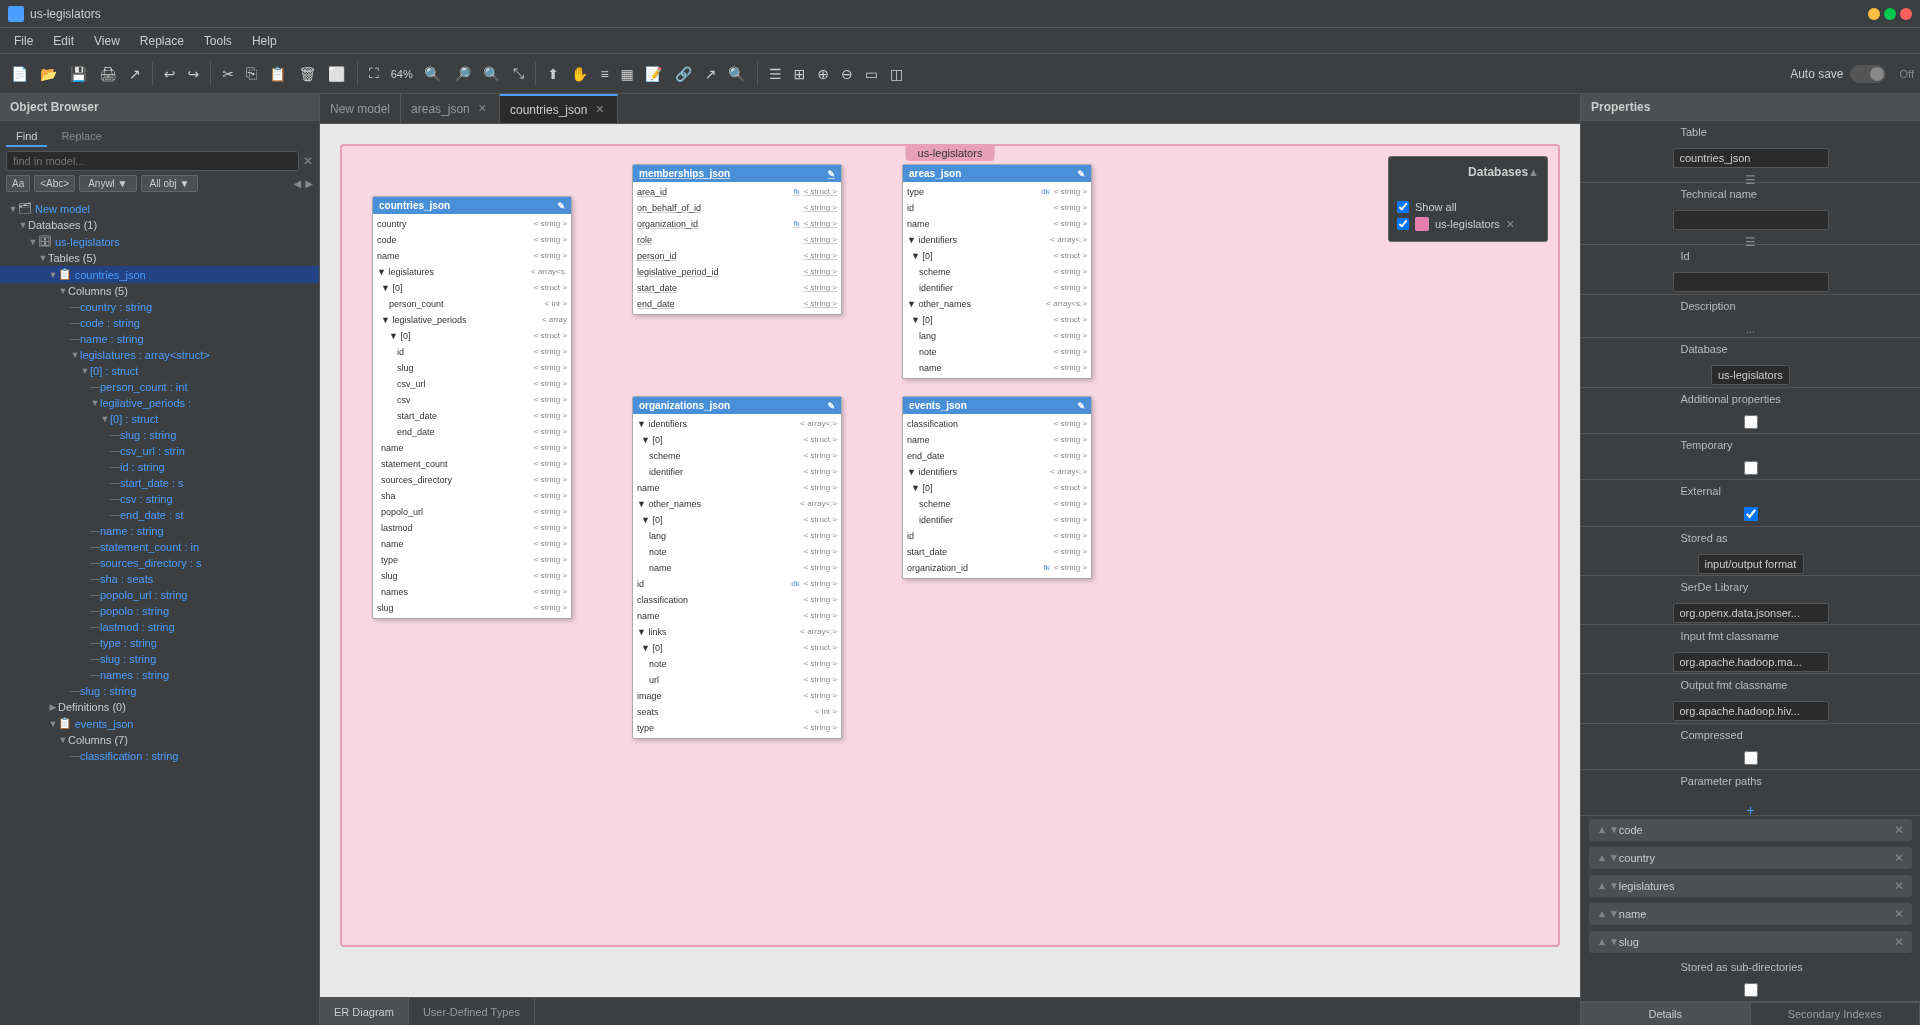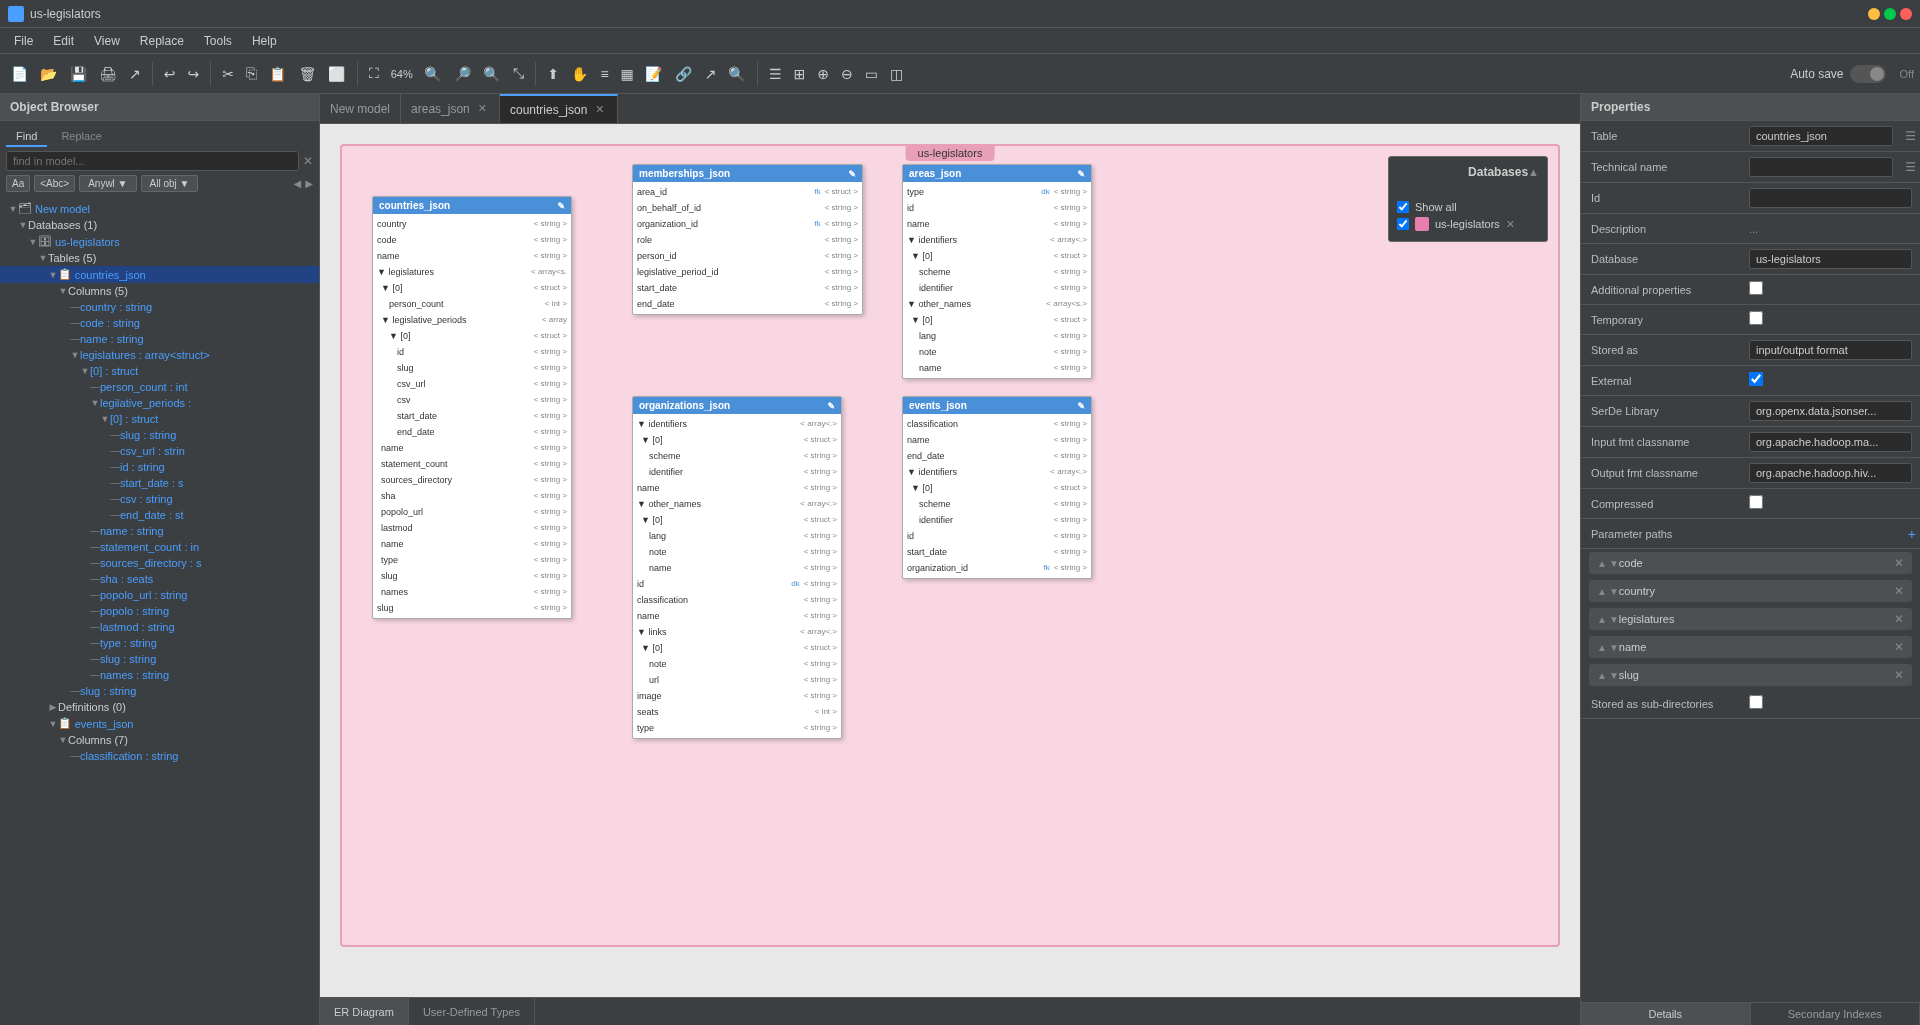--- a/index.html
+++ b/index.html
@@ -82,21 +82,21 @@
     
     #bottom-tabs { background: #3c3f41; display: flex; border-top: 1px solid #555; height: 28px; }
     .bottom-tab { padding: 0 14px; display: flex; align-items: center; cursor: pointer; font-size: 11px; color: #999; border-right: 1px solid #555; }
     .bottom-tab.active { color: #ccc; background: #4c5052; }
 
     
     #right-panel { width: 340px; background: #3c3f41; border-left: 1px solid #555; display: flex; flex-direction: column; overflow-y: auto; flex-shrink: 0; }
     #right-panel::-webkit-scrollbar { width: 6px; }
     #right-panel::-webkit-scrollbar-thumb { background: #666; }
     #props-header { background: #4c5052; padding: 6px 10px; font-size: 12px; font-weight: bold; color: #ccc; border-bottom: 1px solid #555; }
-    .prop-row { display: flex; align-items: center; border-bottom: 1px solid #555; min-height: 30px; }
+    .prop-row { display: flex; align-items: center; border-bottom: 1px solid #555; min-height: 30px; flex-direction: column; }
     .prop-label { width: 160px; padding: 5px 10px; color: #bbb; font-size: 11px; flex-shrink: 0; }
     .prop-value { flex: 1; padding: 5px 8px; }
     .prop-input { width: 100%; background: #2b2b2b; border: 1px solid #555; color: #ccc; padding: 3px 6px; font-size: 11px; border-radius: 2px; }
     .prop-select { width: 100%; background: #2b2b2b; border: 1px solid #555; color: #ccc; padding: 3px 6px; font-size: 11px; border-radius: 2px; appearance: none; cursor: pointer; }
     .prop-checkbox { width: 14px; height: 14px; cursor: pointer; }
     .prop-menu-icon { color: #888; padding: 0 4px; cursor: pointer; }
     .prop-add-icon { color: #4a9eff; font-size: 14px; cursor: pointer; padding: 0 4px; }
     .prop-text { color: #888; font-size: 11px; }
 
     .param-item { display: flex; align-items: center; padding: 4px 8px; background: #4c5052; margin: 3px 8px; border-radius: 3px; }
@@ -597,21 +597,21 @@
                 <span class="field-name">names</span>
                 <span class="field-type">&lt; string &gt;</span>
               </div>
             <div class="er-row">
                 <span class="field-name">slug</span>
                 <span class="field-type">&lt; string &gt;</span>
               </div>
           </div>
         </div>
 
-        <div class="er-table" style="left:290px; top:18px; width:231px;">
+        <div class="er-table" style="left:290px; top:18px; width:210px;text-decoration:underline;">
           <div class="er-table-header">
             <span>memberships_json</span>
             <span class="er-edit-icon">✎</span>
           </div>
           <div class="er-table-body">
             <div class="er-row">
                 <span class="field-name">area_id</span>
                 <span class="field-key">fk</span>
                 <span class="field-type">&lt; struct &gt;</span>
               </div>
@@ -920,32 +920,32 @@
     </div>
 
     <div class="prop-row">
       <span class="prop-label">Temporary</span>
       <div class="prop-value">
         <input type="checkbox" class="prop-checkbox" style="">
       </div>
     </div>
 
     <div class="prop-row">
+      <span class="prop-label">External</span>
+      <div class="prop-value">
+        <input type="checkbox" class="prop-checkbox" checked="" style="">
+      </div>
+    </div>
+
+    <div class="prop-row">
       <span class="prop-label">Stored as</span>
       <div class="prop-value">
         <select class="prop-select">
           <option>input/output format</option>
         </select>
-      </div>
-    </div>
-
-    <div class="prop-row">
-      <span class="prop-label">External</span>
-      <div class="prop-value">
-        <input type="checkbox" class="prop-checkbox" checked="" style="">
       </div>
     </div>
 
     <div class="prop-row">
       <span class="prop-label">SerDe Library</span>
       <div class="prop-value">
         <input class="prop-input" type="text" value="org.openx.data.jsonser..." style="">
       </div>
     </div>
 

